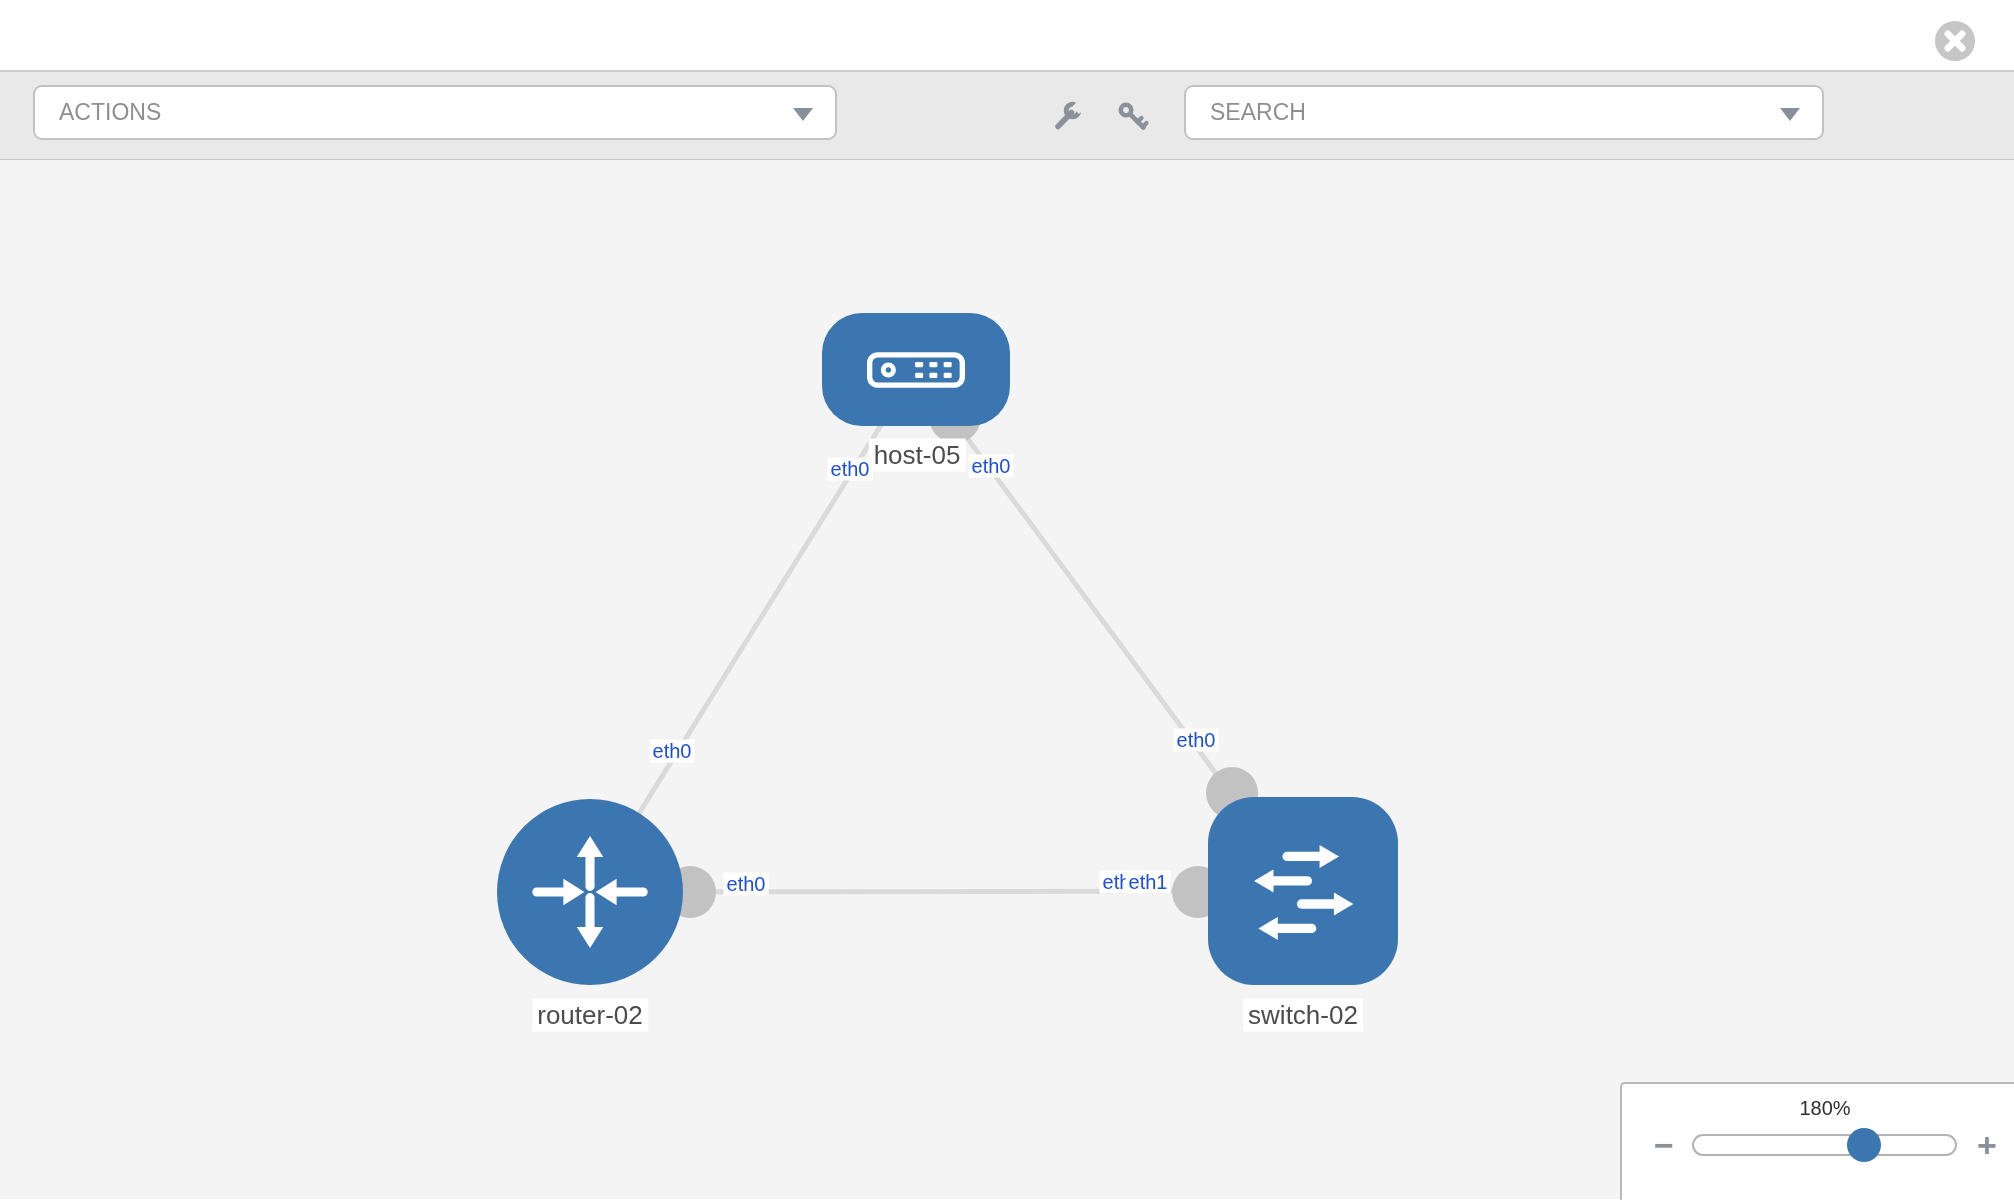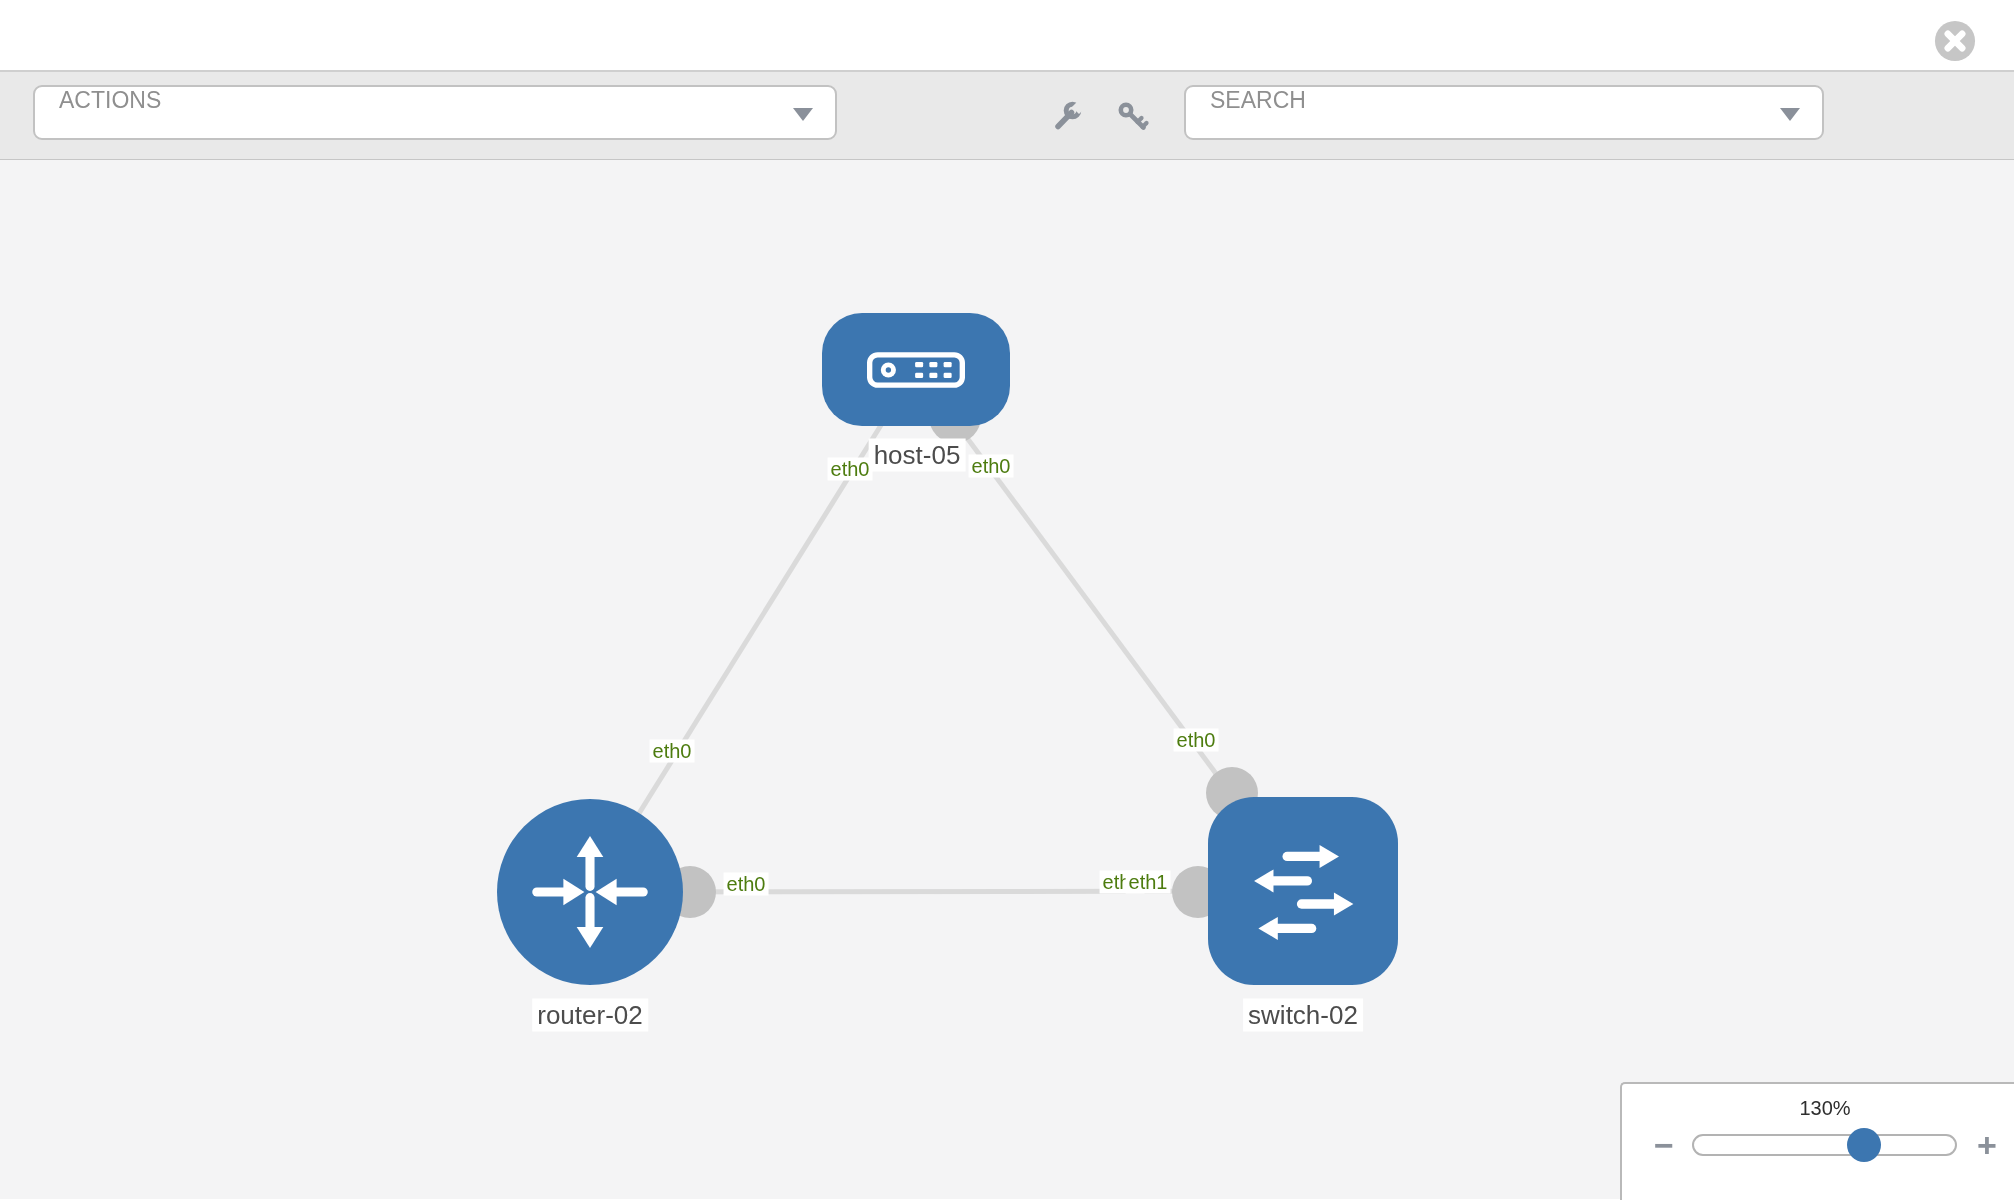--- a/index.html
+++ b/index.html
@@ -12,21 +12,21 @@
   .title { position:absolute; left:34px; top:50%; transform:translateY(-50%);
            font-size:30px; font-weight:bold; color:#6e6e6e; letter-spacing:.2px; }
   .close-btn { position:absolute; left:1934px; top:20px; width:42px; height:42px;
                cursor:pointer; }
 
   
   .toolbar { position:relative; height:88px; background:#e9e9e9;
              border-bottom:1px solid #c6c6c6; }
   .dd { position:absolute; top:13px; height:55px; background:#fff;
         border:2px solid #c2c2c2; border-radius:9px; display:flex;
-        align-items:flex-start; padding:0 24px; }
+        align-items:center; padding:0 24px; }
   .dd .dd-label { font-size:23px; color:#8f8f8f; }
   .dd.actions { left:33px; width:804px; }
   .dd.search  { left:1184px; width:640px; }
   .caret { position:absolute; right:22px; top:50%; margin-top:-5px;
            width:0; height:0; border-left:10px solid transparent;
            border-right:10px solid transparent; border-top:13px solid #8a909a; }
   .tool { position:absolute; top:28px; width:34px; height:34px; cursor:pointer; }
   .tool.wrench { left:1050px; }
   .tool.key    { left:1116px; }
 
@@ -41,21 +41,21 @@
   .node-switch { left:1208px; top:637px; width:190px; height:188px; border-radius:46px; }
 
   .node-label { position:absolute; transform:translate(-50%,-50%);
                 background:#fff; color:#4c4c4c; font-size:26px;
                 padding:1px 5px; white-space:nowrap; }
   .nl-host   { left:917px;  top:295px; }
   .nl-router { left:590px;  top:855px; }
   .nl-switch { left:1303px; top:855px; }
 
   .if-label { position:absolute; transform:translate(-50%,-50%);
-              background:#fff; color:#4d7c0f; font-size:20px;
+              background:#fff; color:#1d4ed8; font-size:20px;
               padding:0 3px; white-space:nowrap; }
   .if0 { left:850px;  top:309px; }
   .if1 { left:991px;  top:306px; }
   .if2 { left:672px;  top:591px; }
   .if3 { left:1196px; top:580px; }
   .if4 { left:746px;  top:724px; }
   .if5 { left:1122px; top:722px; }
   .if6 { left:1148px; top:722px; }
 
   
@@ -190,20 +190,20 @@
 
   <span class="if-label if0">eth0</span>
   <span class="if-label if1">eth0</span>
   <span class="if-label if2">eth0</span>
   <span class="if-label if3">eth0</span>
   <span class="if-label if4">eth0</span>
   <span class="if-label if5">eth0</span>
   <span class="if-label if6">eth1</span>
 
   <div class="zoom-panel">
-    <span class="zoom-value">130%</span>
+    <span class="zoom-value">180%</span>
     <span class="zoom-minus">−</span>
     <div class="slider-track"></div>
     <div class="slider-thumb"></div>
     <span class="zoom-plus">+</span>
   </div>
 
 </div>
 
 </body></html>

